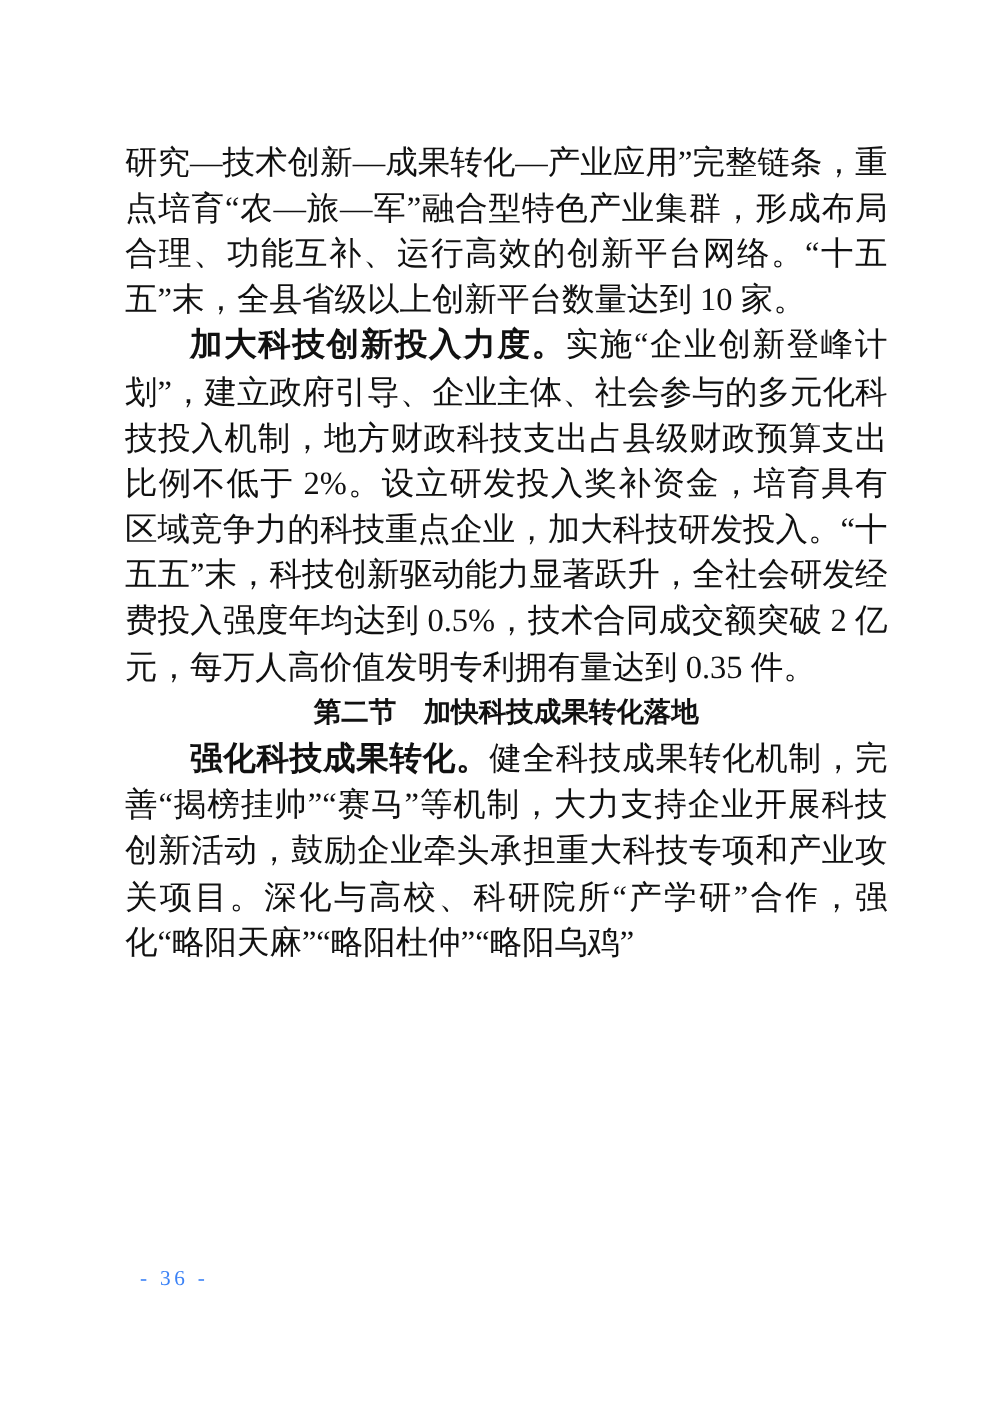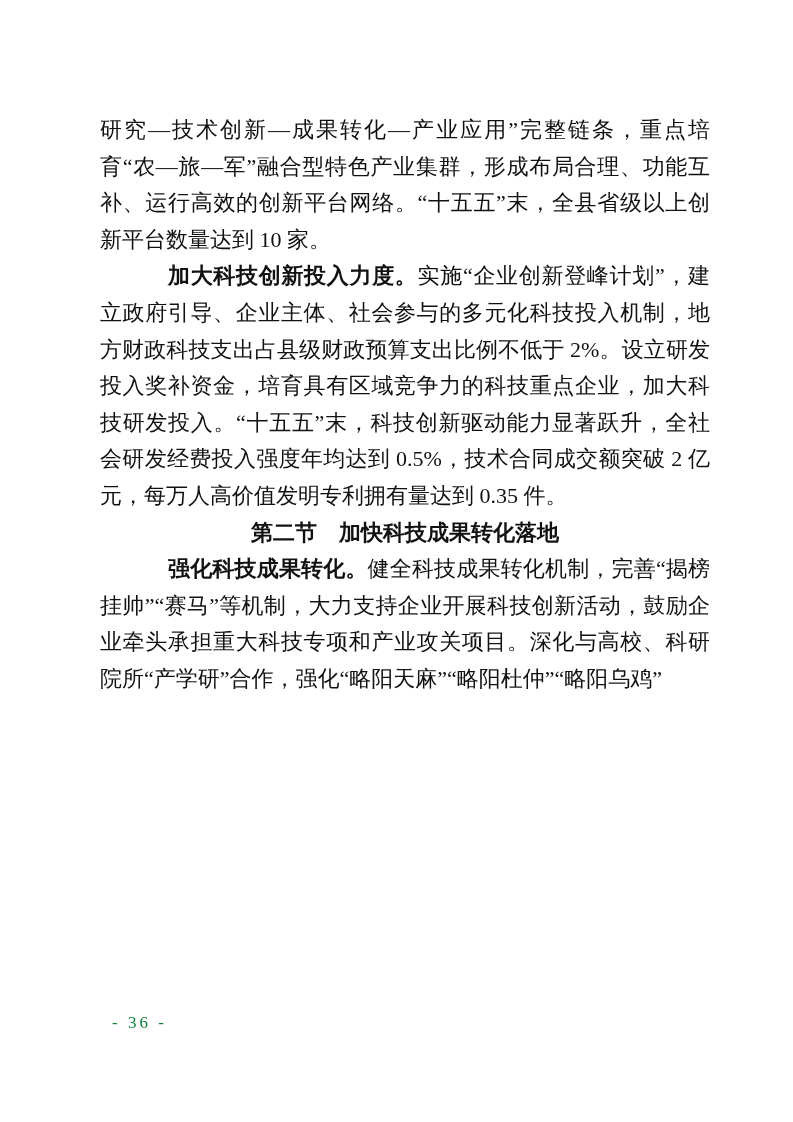--- a/index.html
+++ b/index.html
@@ -17,50 +17,49 @@
     color: #111111;
   }
   .content {
     position: absolute;
     left: 100px;
     top: 112px;
     width: 610px;
   }
   .para {
     margin: 0;
-    font-size: 22px;
+    font-size: 26px;
     line-height: 36.6px;
     text-align: justify;
     text-indent: 2em;
     word-break: break-all;
   }
   .para.no-indent {
     text-indent: 0;
   }
   .lead {
     font-weight: bold;
-    font-family: Liberation Sans, sans-serif;
-    margin-left: 24px;
+    font-family: Liberation Mono, monospace;
   }
   .section-heading {
     margin: 0;
     font-size: 22px;
     line-height: 36.6px;
     text-align: center;
     text-indent: 0;
     font-weight: bold;
     font-family: Liberation Serif, serif;
   }
   .page-footer {
     position: absolute;
     left: 112px;
     top: 1013px;
     font-size: 17px;
     letter-spacing: 3px;
-    color: #15803d;
+    color: #3b82f6;
     font-family: "Liberation Serif", "DejaVu Serif", serif;
   }
 </style>
 </head>
 <body>
 
 <div class="page">
   <main class="content">
 
     <p class="para no-indent"><span class="body-text">研究—技术创新—成果转化—产业应用”完整链条，重点培育“农—旅—军”融合型特色产业集群，形成布局合理、功能互补、运行高效的创新平台网络。“十五五”末，全县省级以上创新平台数量达到 10 家。</span></p>

